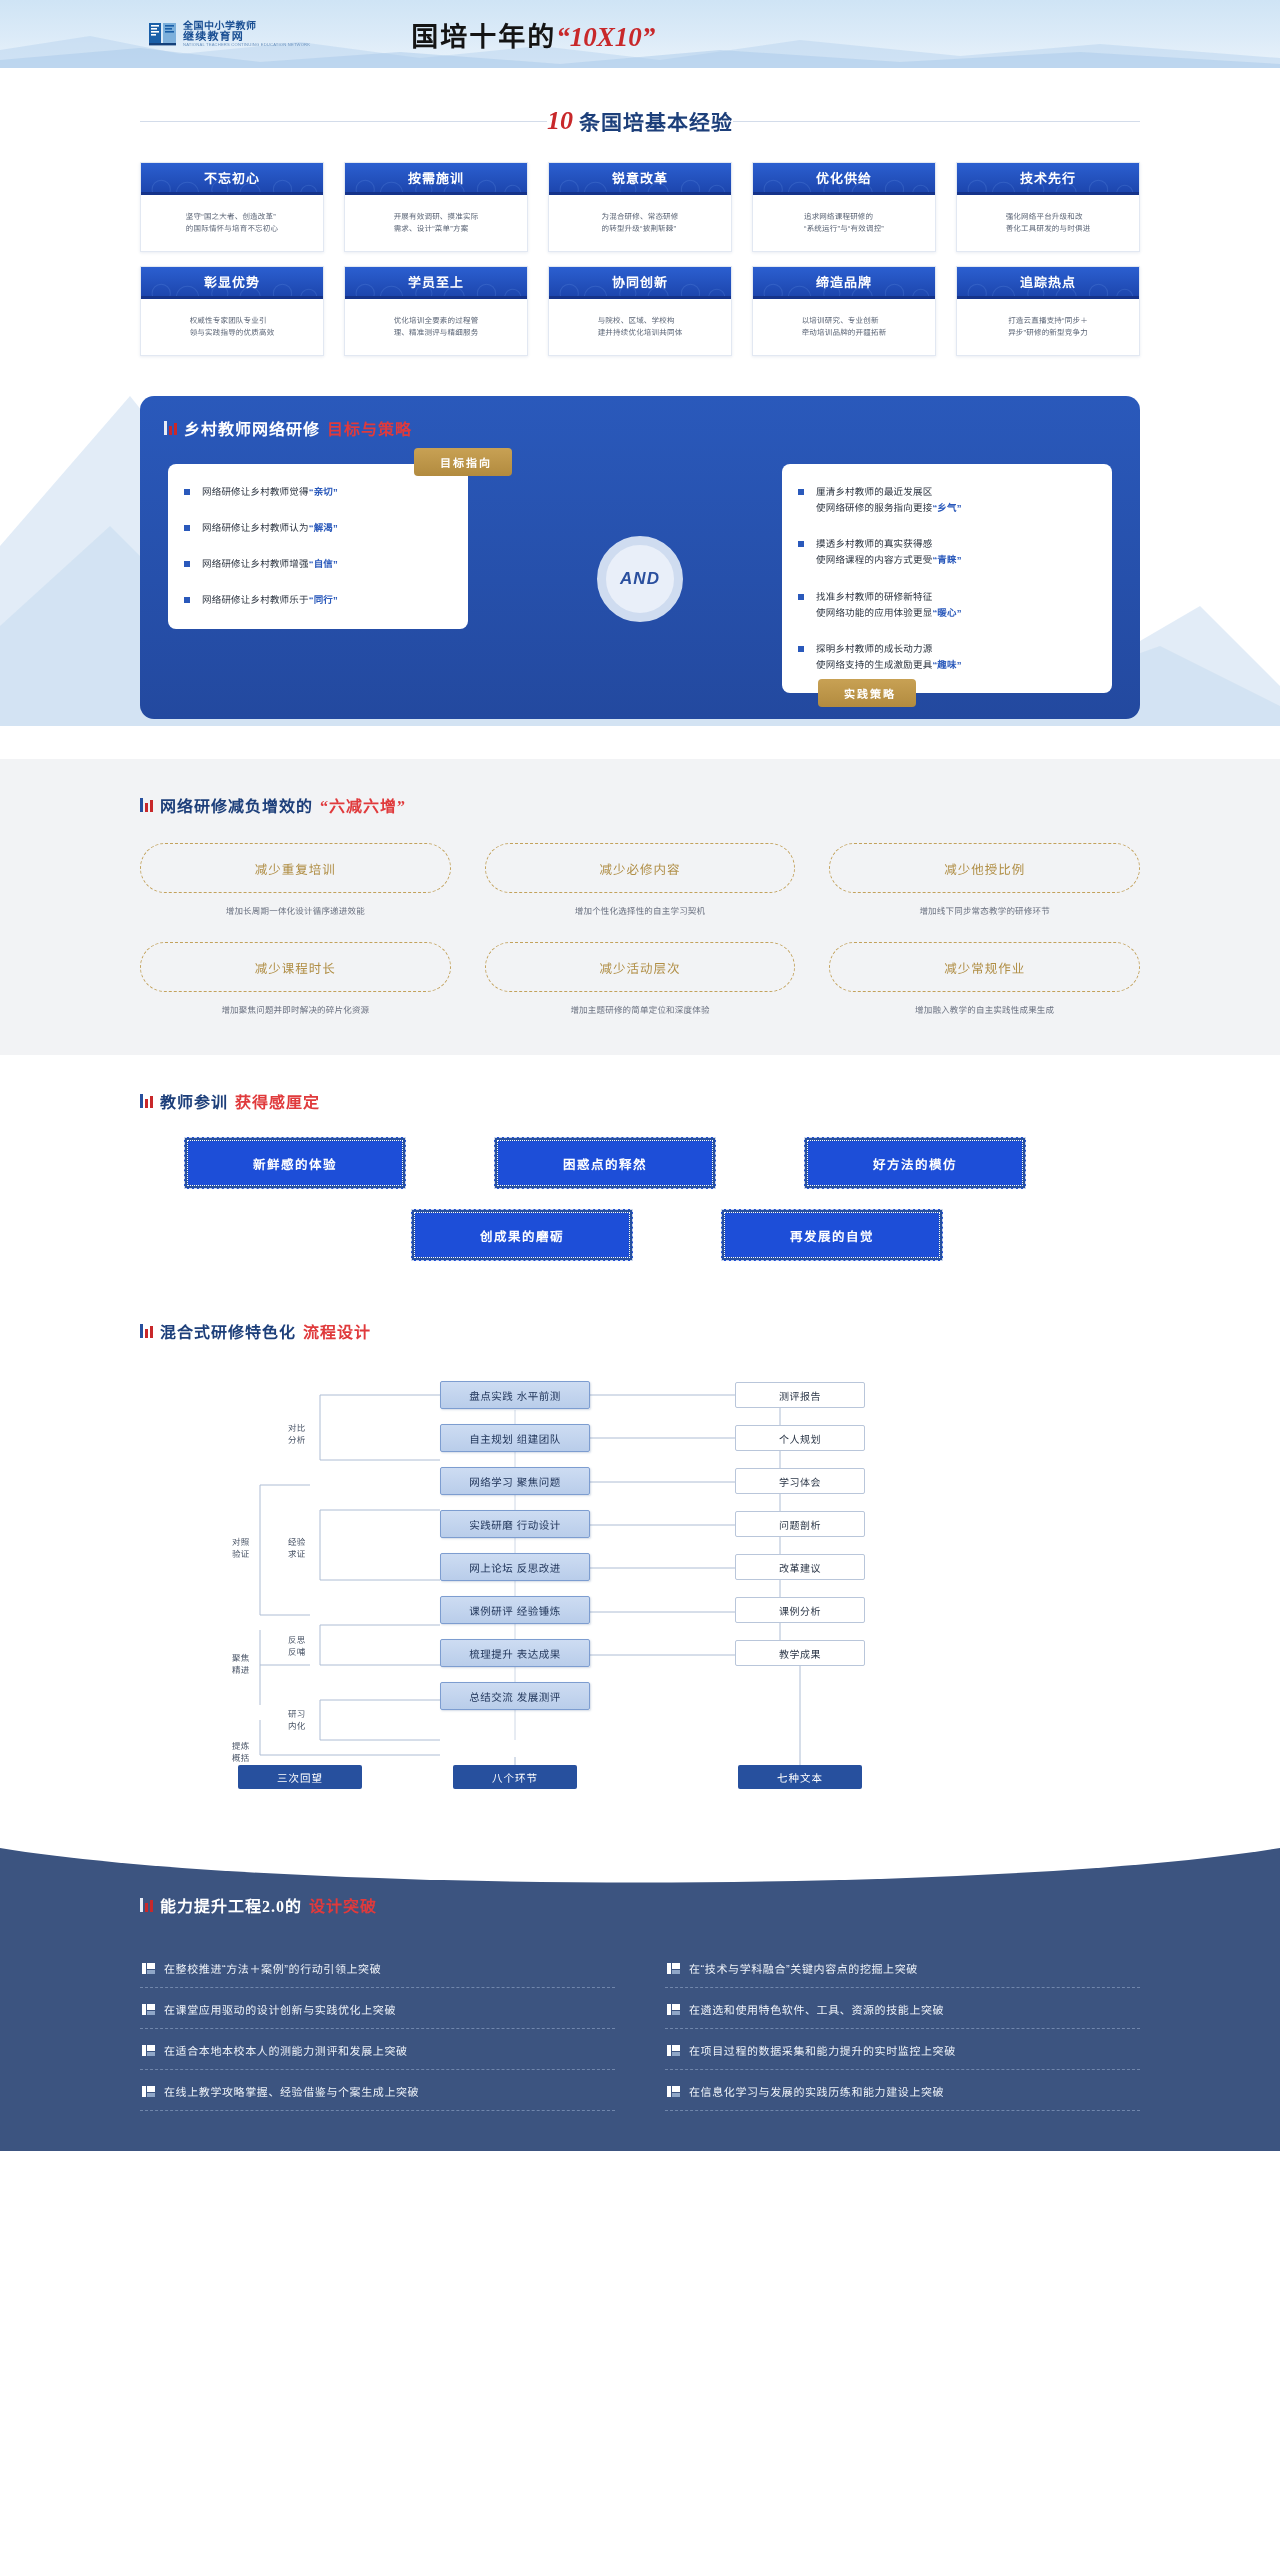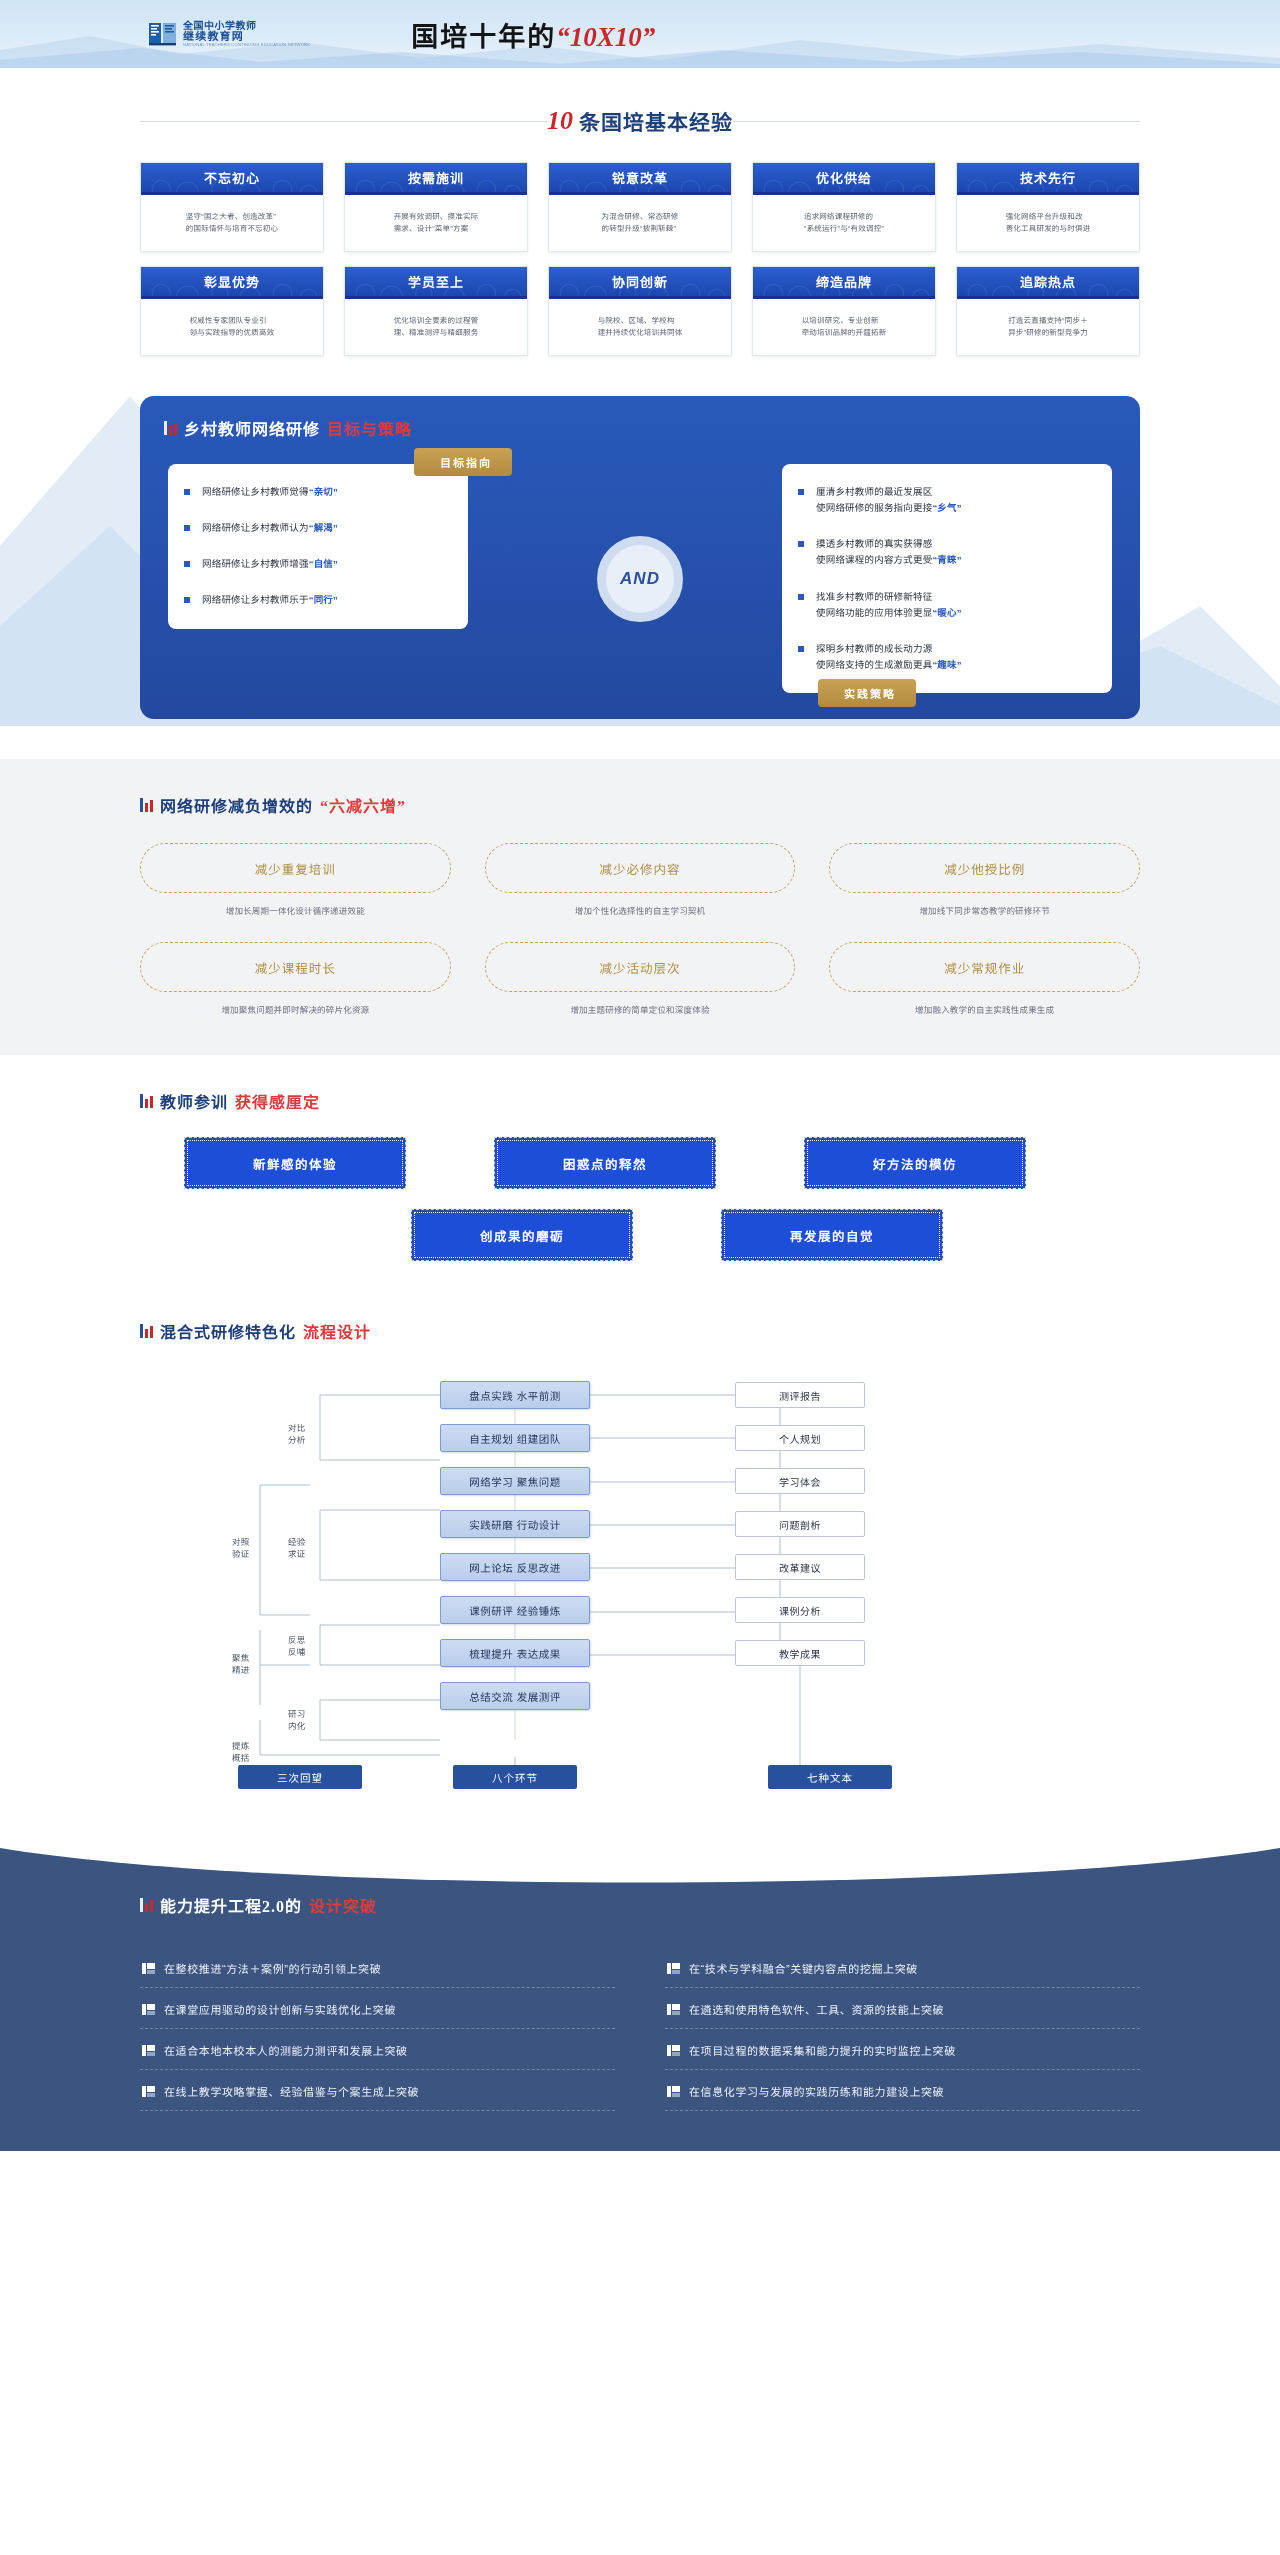--- a/index.html
+++ b/index.html
@@ -723,21 +723,21 @@
           <div class="out-box" style="left: 595px; top: 60px;">个人规划</div>
           <div class="out-box" style="left: 595px; top: 103px;">学习体会</div>
           <div class="out-box" style="left: 595px; top: 146px;">问题剖析</div>
           <div class="out-box" style="left: 595px; top: 189px;">改革建议</div>
           <div class="out-box" style="left: 595px; top: 232px;">课例分析</div>
           <div class="out-box" style="left: 595px; top: 275px;">教学成果</div>
         </div>
       <div id="flow-footers">
           <div class="flow-foot" style="left: 98px; top: 400px;">三次回望</div>
           <div class="flow-foot" style="left: 313px; top: 400px;">八个环节</div>
-          <div class="flow-foot" style="left: 628px; top: 400px;">七种文本</div>
+          <div class="flow-foot" style="left: 598px; top: 400px;">七种文本</div>
         </div>
     </div>
   </div>
 
   <div class="footer-band">
     <svg class="footer-curve" viewBox="0 0 1280 60" preserveAspectRatio="none">
       <path d="M0,0 L1280,0 L1280,14 C1000,60 280,60 0,14 Z" fill="#ffffff"></path>
     </svg>
     <div class="footer-inner">
       <div class="sec-head">

